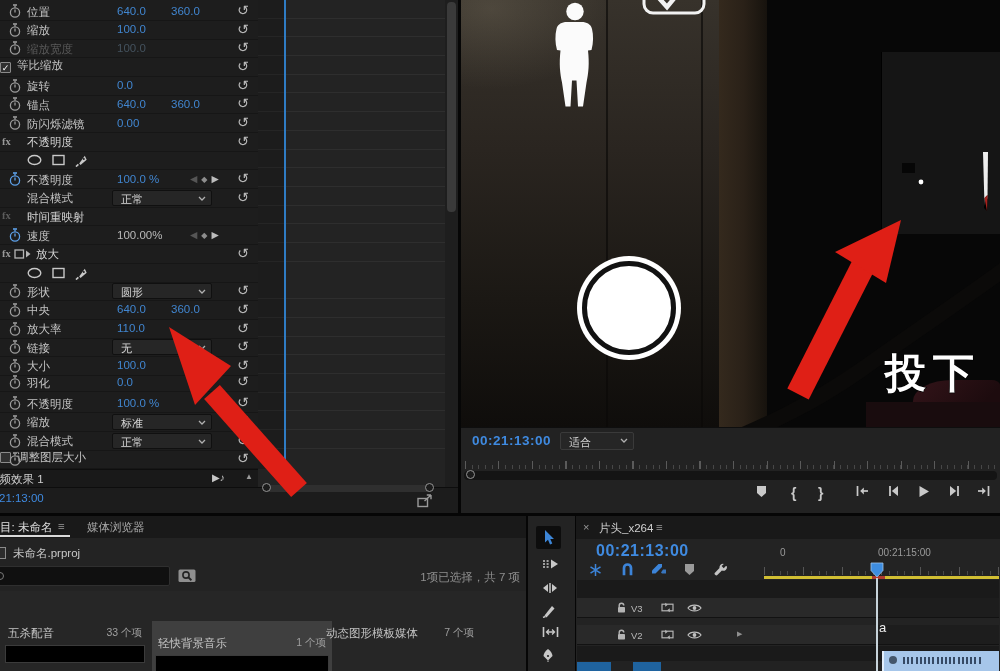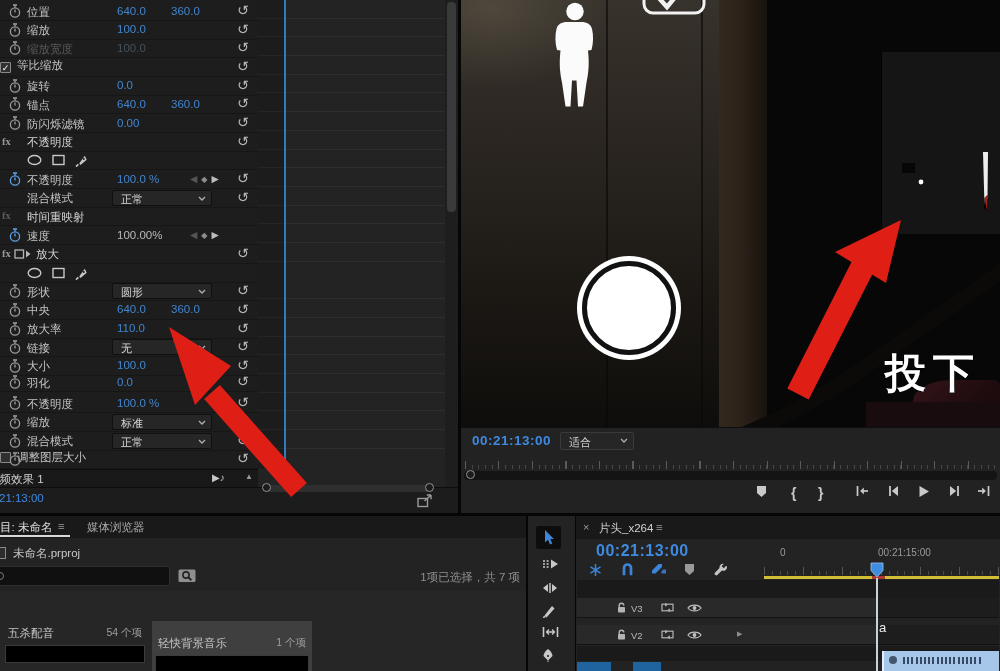--- a/index.html
+++ b/index.html
@@ -755,27 +755,32 @@
         <svg width="18" height="15" viewBox="0 0 18 15">
           <rect x=".5" y="1.5" width="17" height="12.5" rx="1.5" fill="currentColor"></rect>
           <circle cx="8" cy="7" r="3.1" fill="none" stroke="#232323" stroke-width="1.6"></circle>
           <path d="M10.3 9.3 13.4 12.2" stroke="#232323" stroke-width="1.9"></path>
         </svg>
       </span>
     <span id="pj-status">1项已选择，共 7 项</span>
     <div id="pj-body">
         <div class="bin" style="left: 2px; width: 146px;">
       <span class="bname">五杀配音</span>
-      <span class="bcount">54 个项</span>
+      <span class="bcount">33 个项</span>
       <div class="bthumb"></div>
     </div>
-        <div class="bin sel" style="left: 152px; width: 160px;">
+        <div class="bin sel" style="left: 152px; width: 180px;">
       <span class="bname">轻快背景音乐</span>
       <span class="bcount">1 个项</span>
       <div class="bthumb"></div>
+    </div>
+        <div class="bin" style="left: 320px; width: 160px;">
+      <span class="bname">动态图形模板媒体</span>
+      <span class="bcount">7 个项</span>
+
     </div>
       </div>
   </div>
 
   <div id="tools" class="abs">
       <span class="tool active" style="top: 10px;">
         <svg width="13" height="17" viewBox="0 0 13 17">
           <path d="M3 1v12.5l3-2.7 2 4.7 2.3-1-2-4.5H12z" fill="#3d86d8"></path>
         </svg>
       </span>

